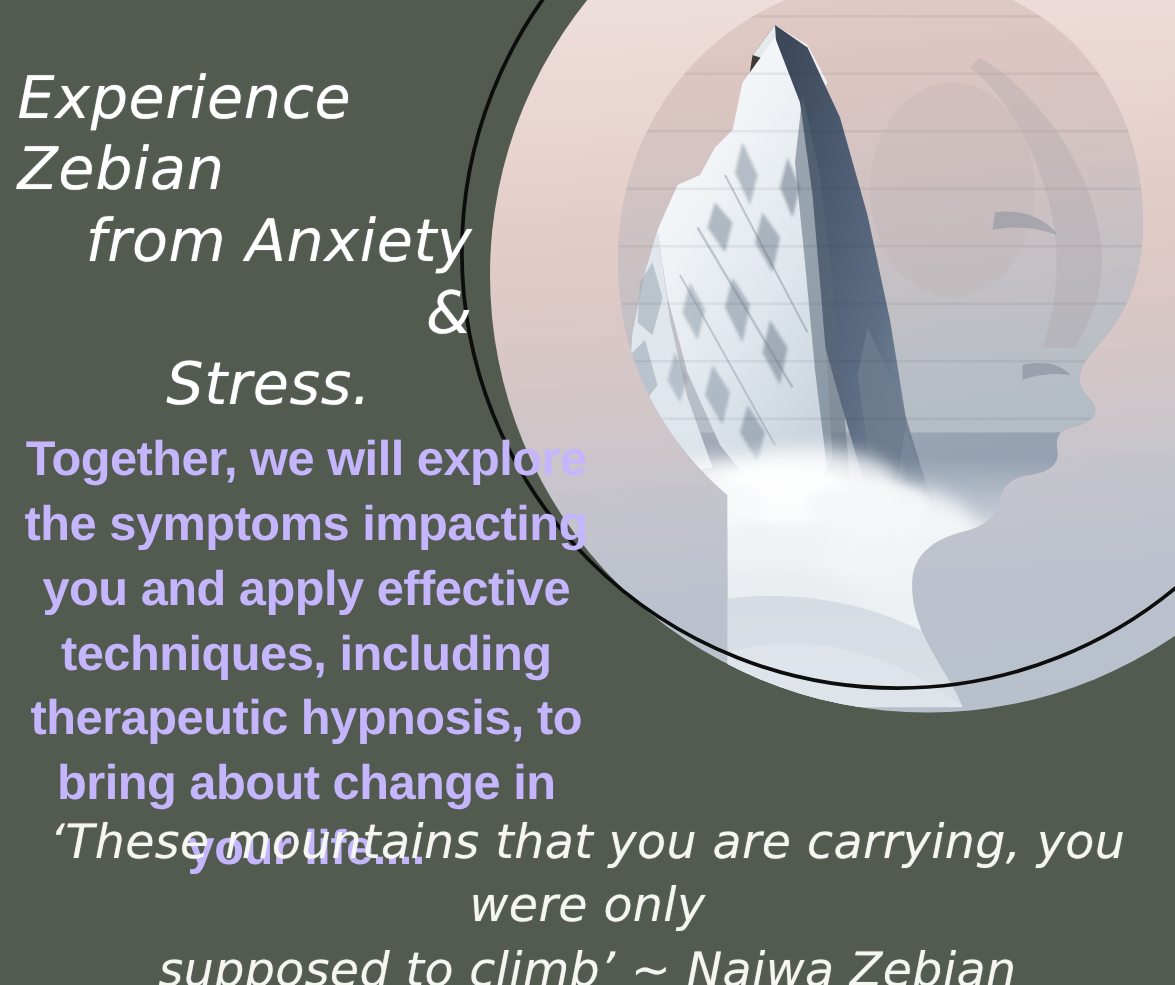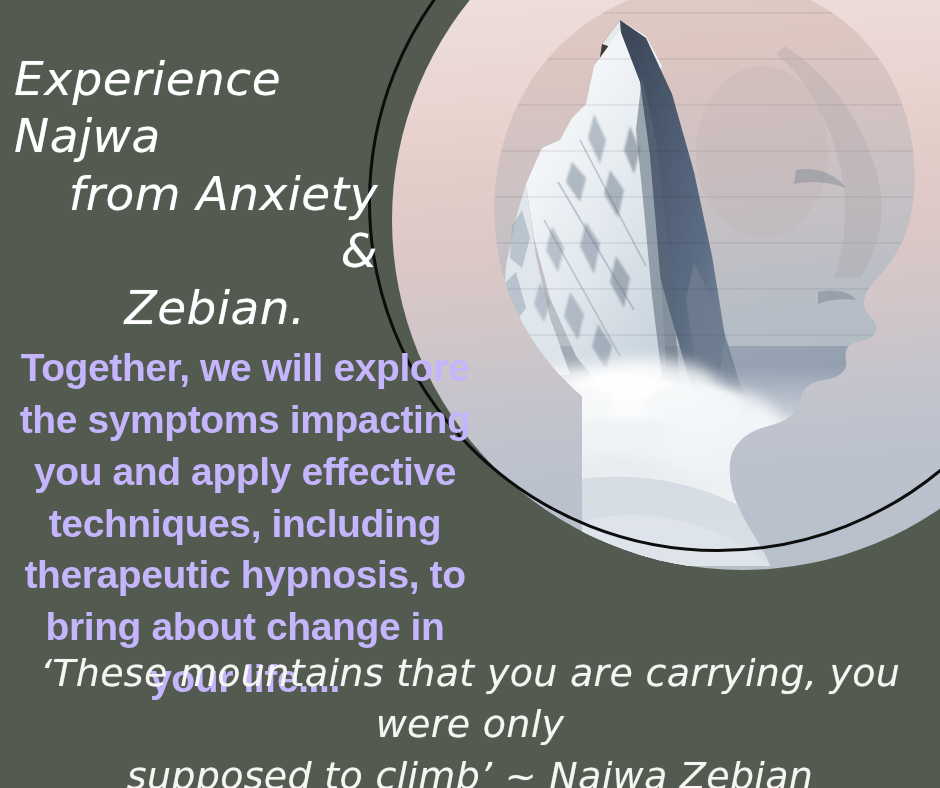--- a/index.html
+++ b/index.html
@@ -339,23 +339,23 @@
           </g>
         </svg>
       </div>
 
     </div>
   </div>
 
   <div class="circle-outline"></div>
 
   <div class="headline">
-    <span class="hl-1">Experience Najwa</span>
+    <span class="hl-1">Experience Zebian</span>
     <span class="hl-2">from Anxiety &amp;</span>
-    <span class="hl-3">Zebian.</span>
+    <span class="hl-3">Stress.</span>
   </div>
 
   <p class="body-copy">Together, we will explore the symptoms impacting you and apply effective techniques, including therapeutic hypnosis, to bring about change in your life....</p>
 
   <div class="quote">
     <span class="q-1">‘These mountains that you are carrying, you were only</span>
     <span class="q-2">supposed to climb’ ~ Najwa Zebian</span>
   </div>
 
 </div>

